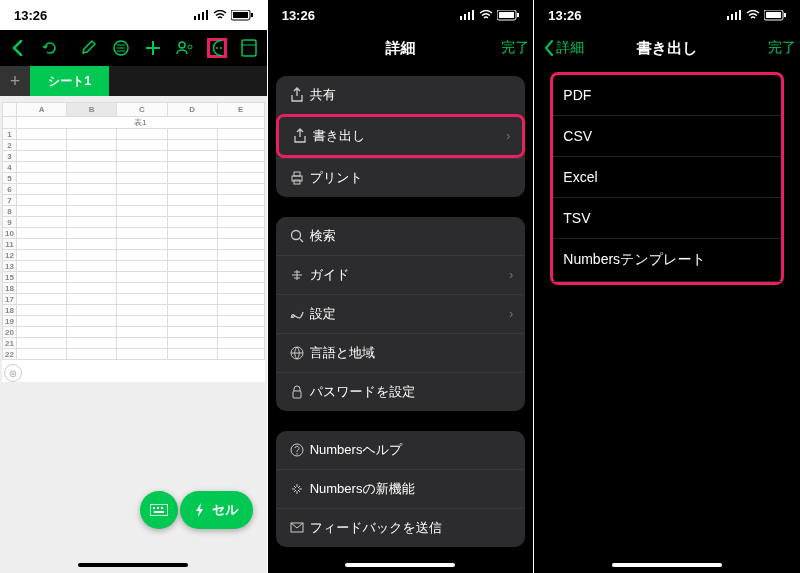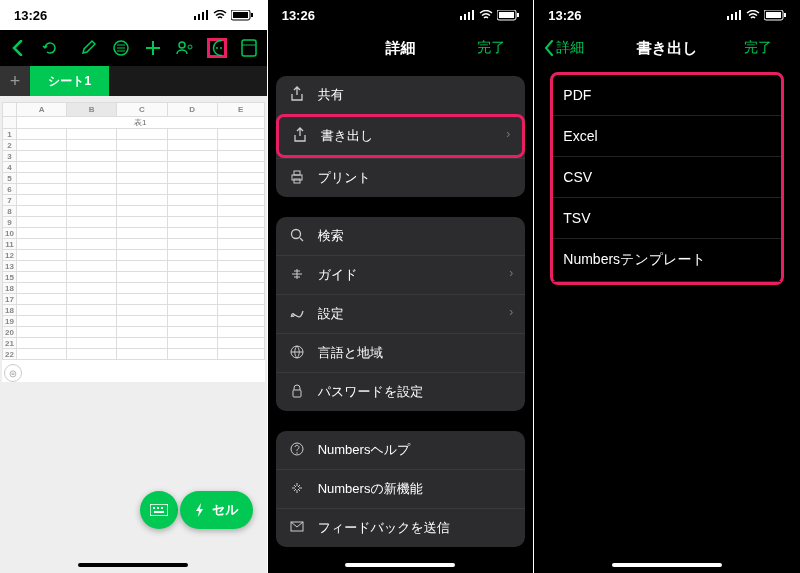--- a/index.html
+++ b/index.html
@@ -160,37 +160,38 @@
     font-weight: 600;
   }
   .dark-nav .nav-left {
     position: absolute; left: 10px;
     color: #00c853;
     font-size: 14px;
     display:flex;align-items:center;gap:2px;
     font-weight:400;
   }
   .dark-nav .nav-right {
-    position: absolute; right: 28px;
+    position: absolute; right: 4px;
     color: #00c853;
     font-size: 14px;
     font-weight:400;
   }
   .list-group {
     margin: 10px 8px;
     background: #2c2c2e;
     border-radius: 10px;
     overflow: hidden;
   }
   .list-row {
     display: flex;
+    align-items: center;
     padding: 10px 12px;
     color: #fff;
     font-size: 13px;
-    gap: 12px;
+    gap: 4px;
     border-top: 1px solid #3a3a3c;
   }
   .list-row:first-child { border-top: none; }
   .list-row .icon { width: 18px; display:flex; justify-content:center;color:#ccc; }
   .list-row .chev { margin-left: auto; color: #777; font-size:12px;}
   .hl-red-box { border: 3px solid #e91e63; border-radius: 8px; }
   .s3 .fmt-list {
     margin: 6px 16px;
   }
   .s3 .fmt-row {
@@ -647,19 +648,19 @@
       <svg width="10" height="16">
           <path d="M8 1L2 8l6 7" stroke="#00c853" stroke-width="2" fill="none" stroke-linecap="round"></path>
         </svg>
       <span>詳細</span>
     </span>
     <span>書き出し</span>
     <span class="nav-right">完了</span>
   </div>
   <div id="s3list" class="fmt-list hl-red-box">
       <div class="fmt-row">PDF</div>
+      <div class="fmt-row">CSV</div>
       <div class="fmt-row">Excel</div>
-      <div class="fmt-row">CSV</div>
       <div class="fmt-row">TSV</div>
       <div class="fmt-row">Numbersテンプレート</div>
     </div>
   <div class="home-indicator light"></div>
 </div>
 
 </body></html>

